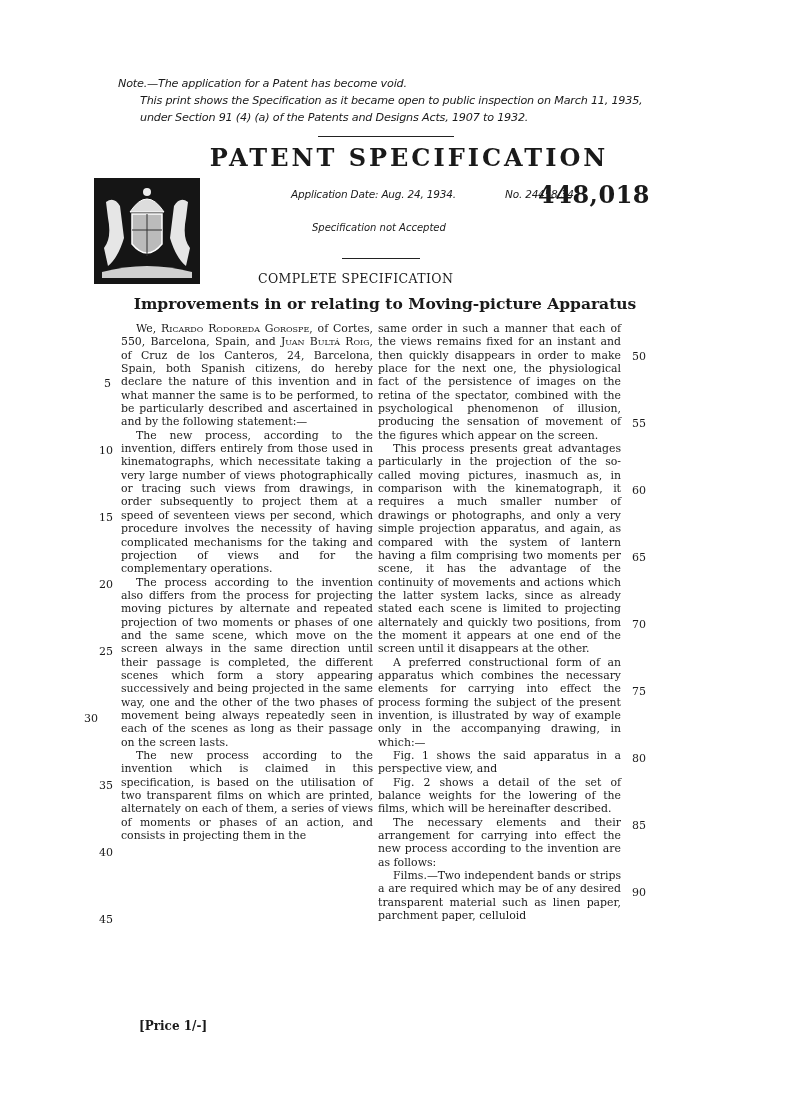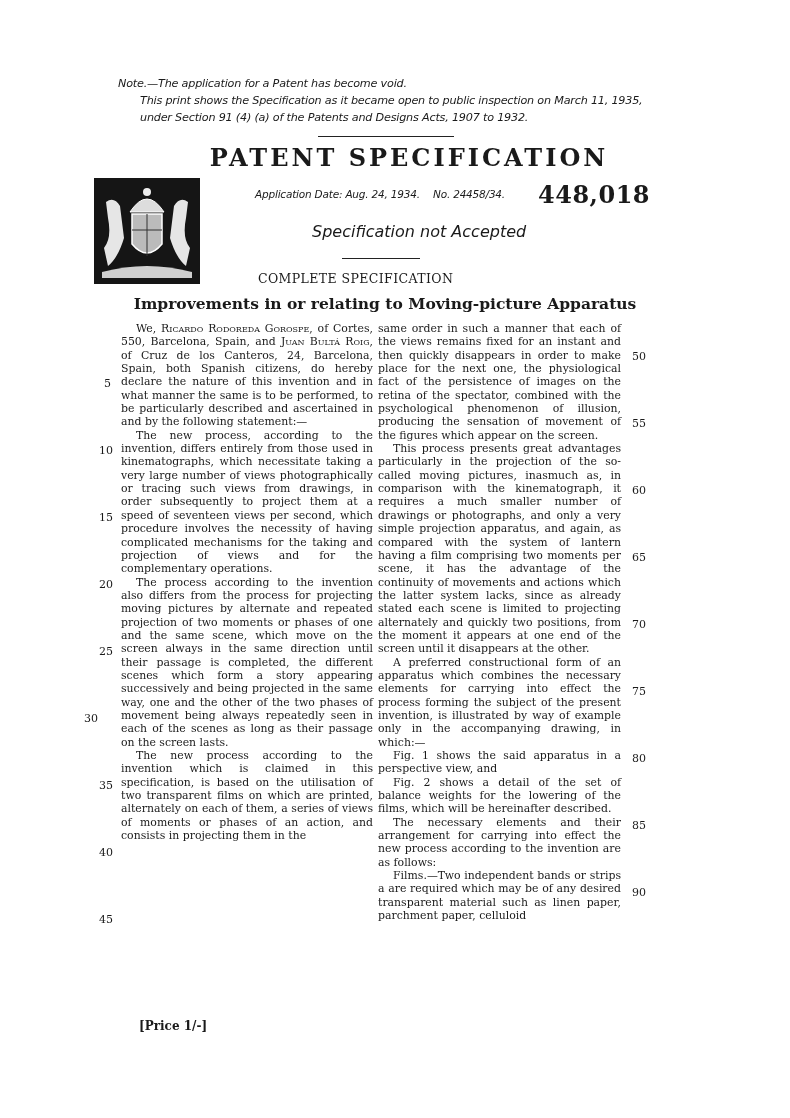--- a/index.html
+++ b/index.html
@@ -3,23 +3,23 @@
 <meta charset="utf-8">
 <style>
   html, body { margin:0; padding:0; background:#ffffff; }
   body { width:790px; height:1118px; position:relative; overflow:hidden; color:#1a1a1a; }
   .page { position:absolute; left:0; top:0; width:652px; height:1118px; }
   .note { position:absolute; left:118px; top:75px; font-family:"DejaVu Sans", sans-serif; font-style:italic; font-size:11.2px; line-height:17px; letter-spacing:-0.2px; }
   .note .indent { padding-left:22px; }
   .rule { position:absolute; height:0; border-top:1.5px solid #222; }
   .title { position:absolute; left:0; width:790px; top:143px; text-align:center; font-family:"DejaVu Serif", serif; font-weight:bold; font-size:24px; letter-spacing:3px; padding-left:28px; box-sizing:border-box; }
   .appline { position:absolute; left:255px; top:188px; font-family:"DejaVu Sans", sans-serif; font-style:italic; font-size:10.5px; letter-spacing:-0.2px; }
-  .appline span { margin-right:10px; }
+  .appline span { margin-right:10px;margin-left:36px; }
   .patno { position:absolute; left:538px; top:180px; font-family:"DejaVu Serif", serif; font-weight:bold; font-size:24px; letter-spacing:0.5px; }
-  .notaccepted { position:absolute; left:312px; top:222px; font-family:"DejaVu Sans", sans-serif; font-style:italic; font-size:16px; }
+  .notaccepted { position:absolute; left:312px; top:222px; font-family:"DejaVu Sans", sans-serif; font-style:italic; font-size:10px; }
   .crest { position:absolute; left:94px; top:178px; width:106px; height:106px; background:#111; }
   .complete { position:absolute; left:258px; top:271px; font-family:"DejaVu Serif", serif; font-size:12.5px; letter-spacing:0.4px; }
   .heading { position:absolute; left:0; width:790px; top:294px; text-align:center; font-family:"DejaVu Serif", serif; font-weight:bold; font-size:15.5px; padding-right:20px; box-sizing:border-box; }
   .col { position:absolute; top:322px; font-family:"DejaVu Serif", serif; font-size:10.9px; line-height:13.35px; text-align:justify; }
   .col.left { left:121px; width:252px; }
   .col.right { left:378px; width:243px; }
   .col p { margin:0; text-indent:15px; }
   .col p.noind { text-indent:0; }
   .sc { font-variant:small-caps; }
   .lnum { position:absolute; font-family:"DejaVu Serif", serif; font-size:11px; }

